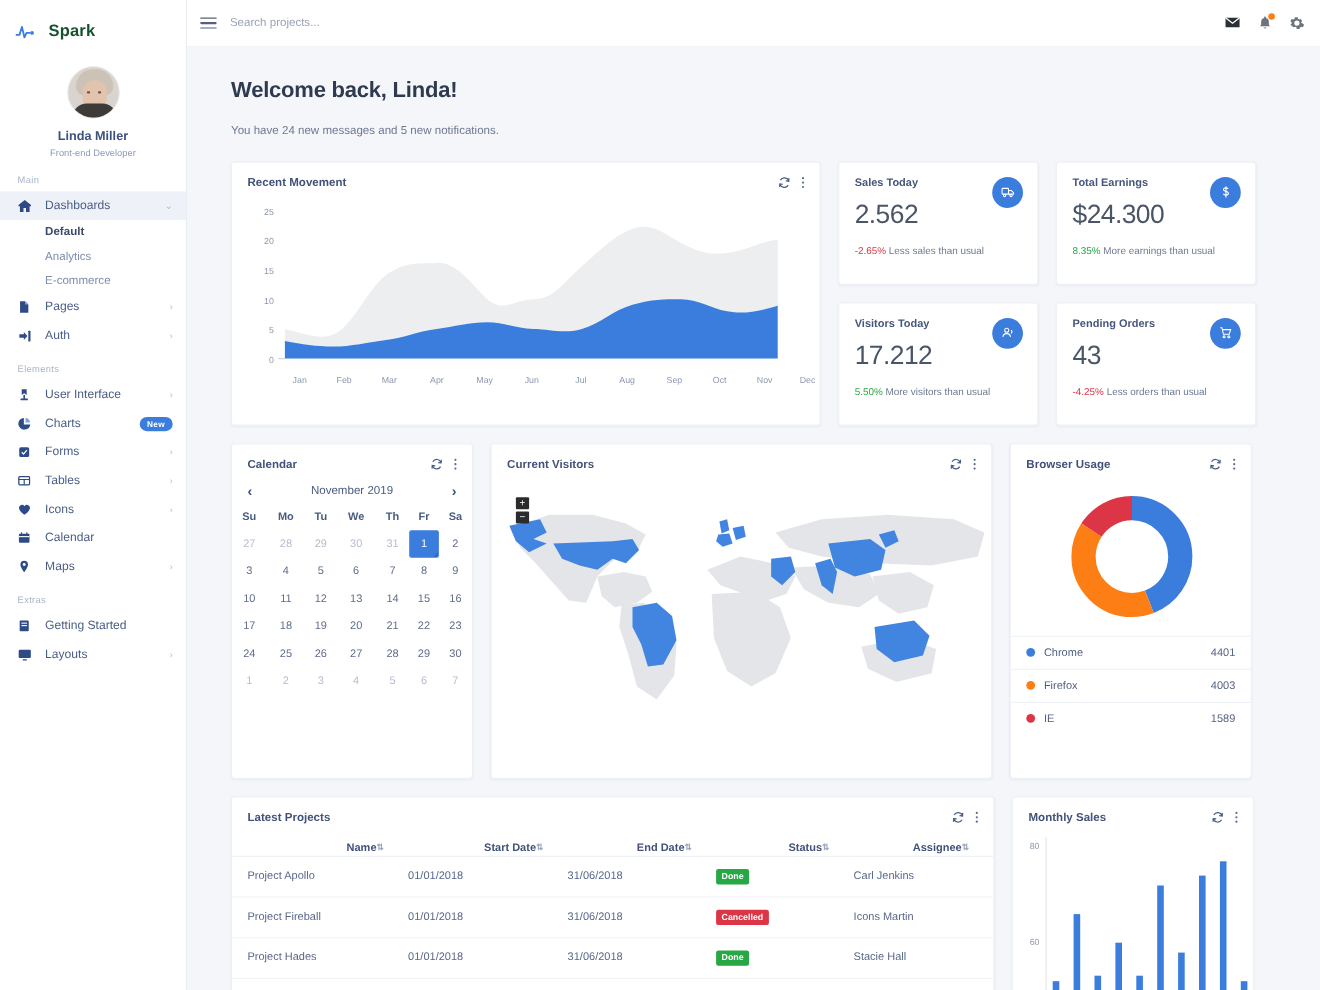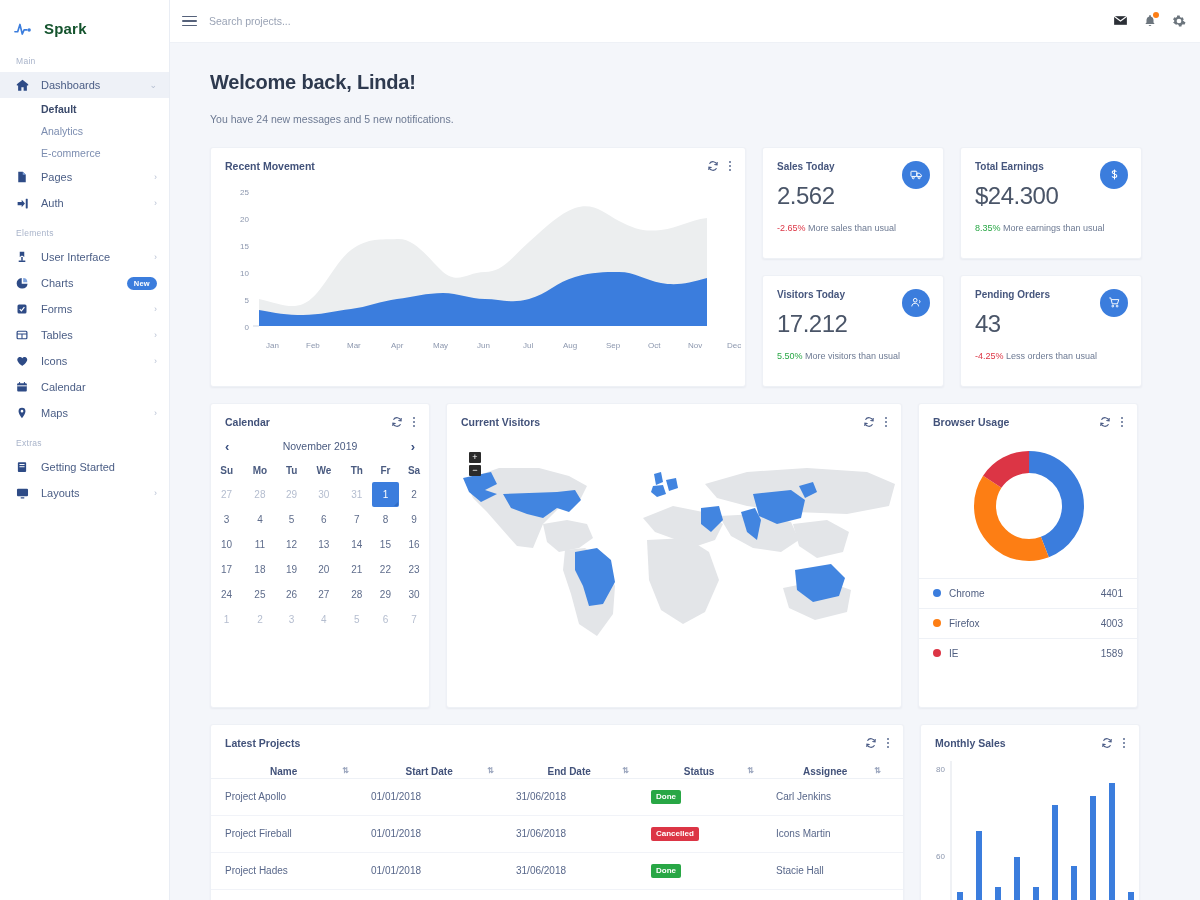--- a/index.html
+++ b/index.html
@@ -126,21 +126,21 @@
   
   .donut-card { width: 220px; height: 305px; }
   .legend-row { display:flex; align-items:center; font-size:10px; color:#4f5e80; padding: 9px 14px; border-top:1px solid #eef1f6;}
   .legend-dot { width:8px; height:8px; border-radius:50%; margin-right:8px; }
   .legend-val { margin-left:auto; color:#556383; }
 
   
   .proj-card { width: 694px; height: 200px; overflow: hidden;}
   table.proj { width:100%; border-collapse: collapse; margin-top: 8px; }
   table.proj th {
-    font-size:10px; font-weight:700; color:#42527a; text-align:center;
+    font-size:10px; font-weight:700; color:#42527a; text-align:right;
     padding: 9px 8px 1px 0; border-bottom:1px solid #eef1f6;
   }
   table.proj th:first-child{ padding-left: 14px; }
   table.proj td {
     font-size:10px; color:#58678a; padding: 11px 8px 11px 0; border-bottom:1px solid #f1f3f8;
   }
   table.proj td:first-child{ padding-left: 14px; }
   .sort-ic { float:right; color:#9aa5bd; font-size:8px; margin-right: 14px;}
   .pill { display:inline-block; color:#fff; font-size:8px; font-weight:700; padding:2.5px 5px; border-radius:2px;}
   .pill.done{ background:#28a745;} .pill.cancel{ background:#dc3545;} .pill.prog{ background:#fd7e14;}
@@ -157,20 +157,31 @@
     <div class="brand">
       <span class="brand-logo">
         <svg viewBox="0 0 24 16" width="22" height="16">
             <polyline points="1,11 4,11 6.5,3 9,13.5 11,9 14,9" fill="none" stroke="#3b7ddd" stroke-width="1.8" stroke-linejoin="round" stroke-linecap="round"></polyline>
             <circle cx="16.5" cy="9" r="1.9" fill="#3b7ddd"></circle>
           </svg>
       </span>
       <span class="brand-name">Spark</span>
     </div>
 
+    <div class="profile">
+      <div class="avatar">
+        <span class="hair"></span>
+          <span class="face"></span>
+          <span class="eyeL"></span>
+          <span class="eyeR"></span>
+          <span class="body"></span>
+      </div>
+      <div class="profile-name">Linda Miller</div>
+      <div class="profile-role">Front-end Developer</div>
+    </div>
 
     <div class="nav-section">Main</div>
 
     <div class="nav-item active">
       <span class="nav-icon">
         <svg viewBox="0 0 16 16" width="13" height="13" fill="#2e4b86">
             <path d="M8 1L1 6.5V8h1.6v6.5h4V10h2.8v4.5h4V8H15V6.5z"></path>
           </svg>
       </span>
       <span class="nav-label">Dashboards</span>
@@ -389,21 +400,21 @@
               <text class="axis-lbl" x="477" y="176">Nov</text>
               <text class="axis-lbl" x="516" y="176">Dec</text>
             </svg>
           </div>
 
           <div style="display:flex;flex-direction:column;gap:16px;">
             <div style="display:flex;gap:16px;">
               <div class="card stat-card">
                 <div class="stat-label">Sales Today</div>
                 <div class="stat-value">2.562</div>
-                <div class="stat-note"><span class="neg">-2.65%</span> <span>More sales than usual</span></div>
+                <div class="stat-note"><span class="neg">-2.65%</span> <span>Less sales than usual</span></div>
                 <div class="stat-ic">
                   <svg viewBox="0 0 20 20" width="13" height="13" fill="none" stroke="#fff" stroke-width="1.5">
                       <rect x="1.5" y="5" width="9" height="8" rx="1"></rect>
                       <path d="M10.5 8h4l3 3v2h-7z"></path>
                       <circle cx="5" cy="15" r="1.6"></circle>
                       <circle cx="14" cy="15" r="1.6"></circle>
                     </svg>
                 </div>
               </div>
               <div class="card stat-card">

